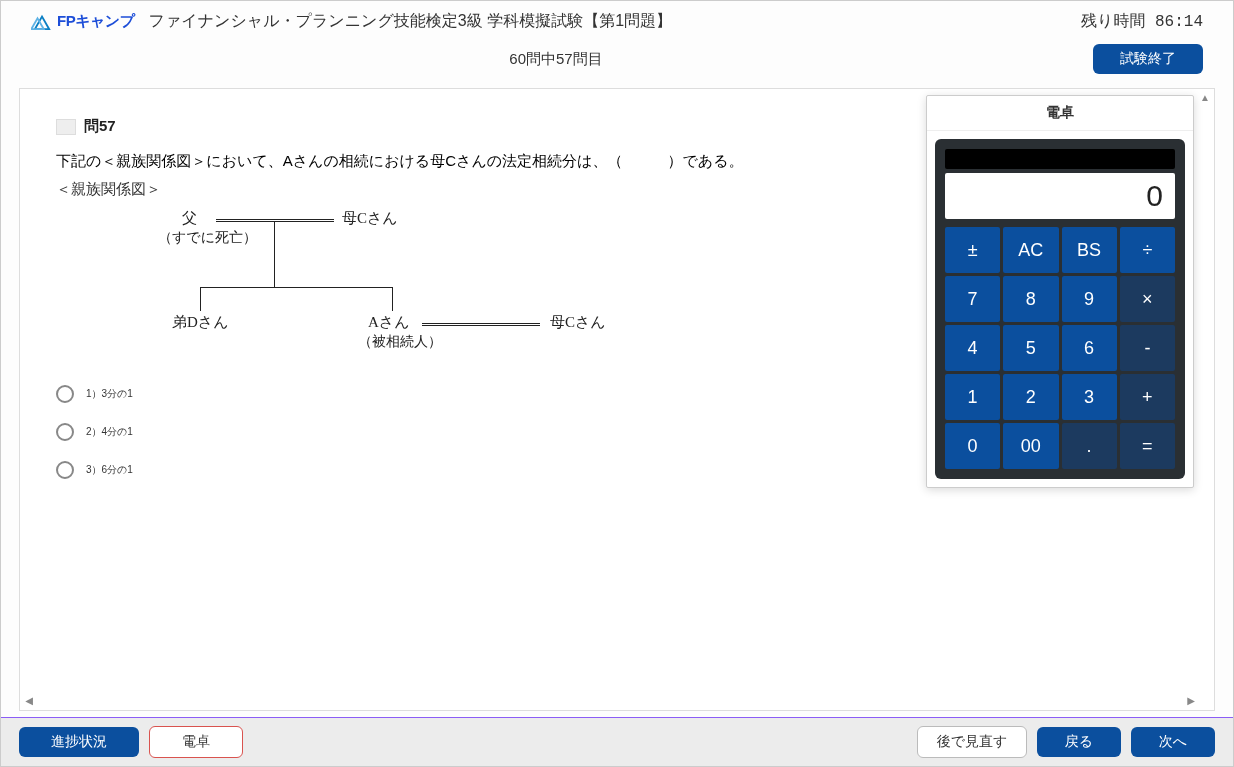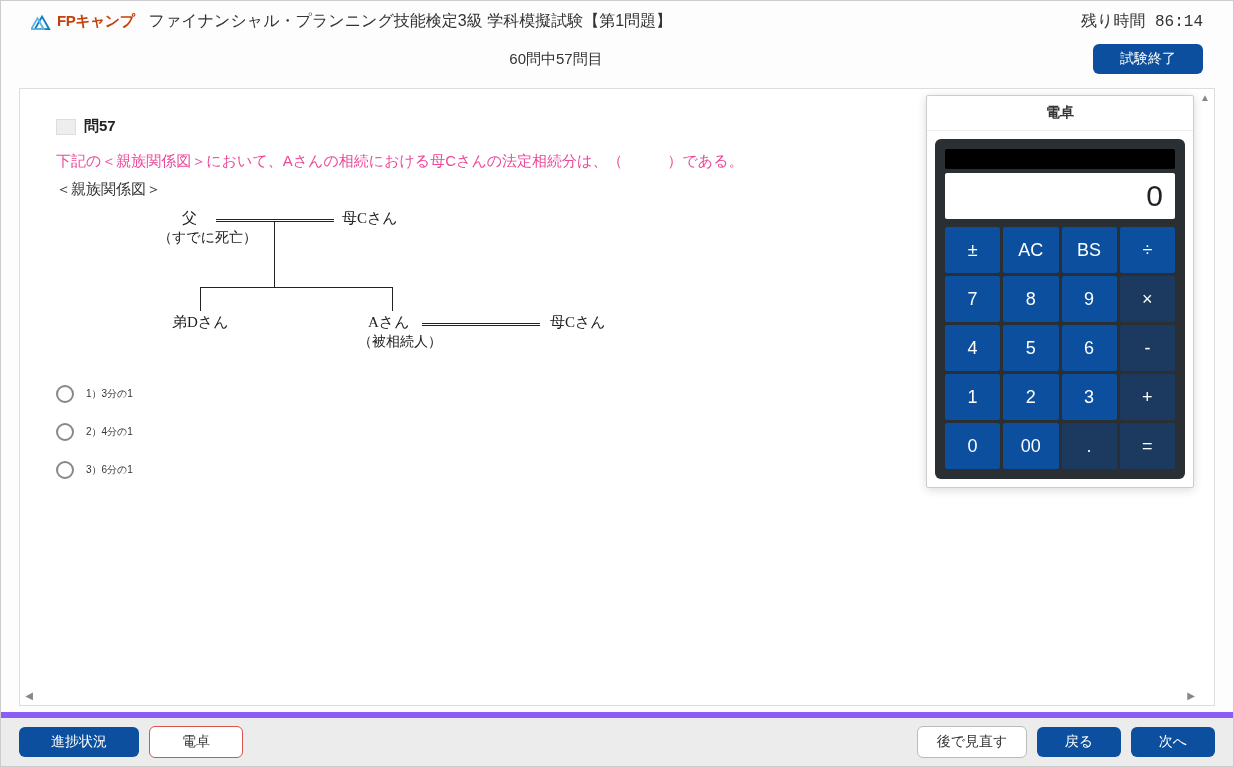--- a/index.html
+++ b/index.html
@@ -29,21 +29,21 @@
     align-items: center;
     gap: 4px;
   }
   .logo-mark {
     width: 22px; height: 18px;
     position: relative;
   }
   .logo-mark svg { width: 100%; height: 100%; }
   .logo-text {
     font-weight: bold;
-    color: #c2410c;
+    color: #1d4ed8;
     font-size: 15px;
     letter-spacing: -0.5px;
   }
   .exam-title {
     font-size: 16px;
     margin-left: 6px;
     color: #333;
   }
   .timer {
     margin-left: auto;
@@ -116,21 +116,21 @@
     content: "";
     display: inline-block;
     width: 18px; height: 14px;
     background: #eee;
     border: 1px solid #ddd;
   }
   .q-text {
     font-size: 15px;
     line-height: 1.7;
     margin-bottom: 6px;
-    color: #ec4899;
+    color: #000000;
   }
   .diagram-title {
     font-size: 15px;
     margin-bottom: 6px;
   }
   .diagram {
     position: relative;
     width: 560px;
     height: 160px;
     margin: 6px 0 20px 40px;
@@ -265,21 +265,21 @@
     border-radius: 2px;
     cursor: pointer;
   }
   .calc-btn.dim {
     background: #1c3a5f;
   }
 
   
   .footer {
     background: #ececec;
-    border-top: 6px solid #8b5cf6;
+    border-top: 1px solid #8b5cf6;
     padding: 8px 18px;
     display: flex;
     align-items: center;
     gap: 10px;
   }
   .footer .spacer { flex: 1; }
 
   
   .scroll-hint-v {
     position: absolute;

